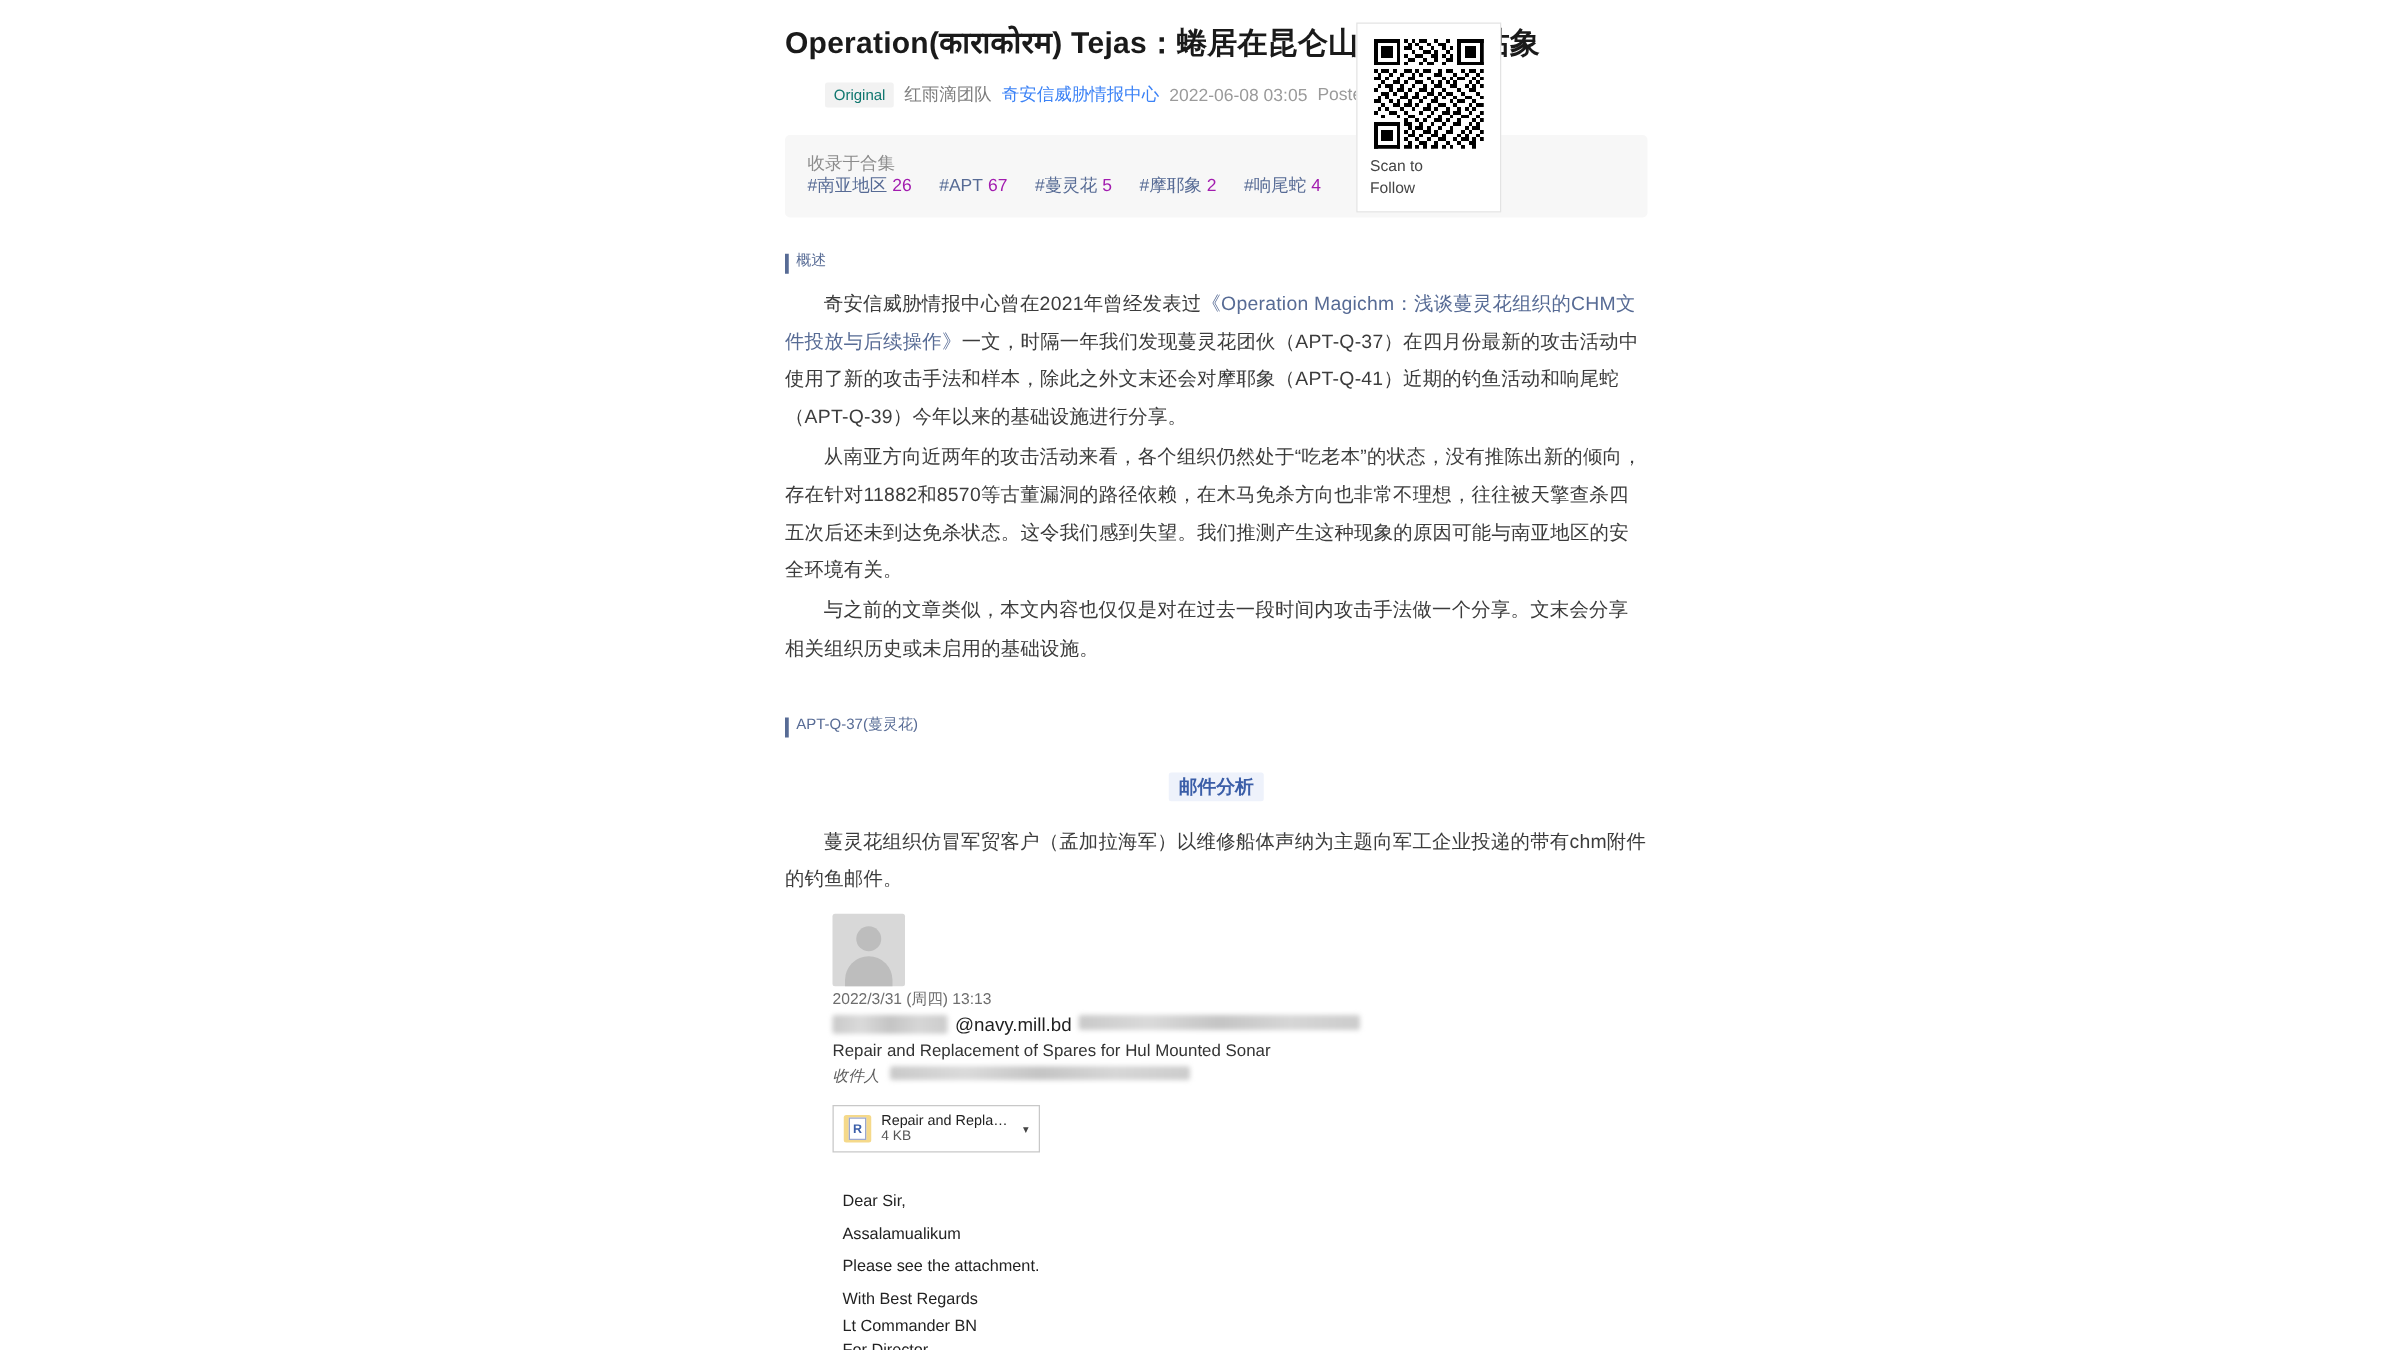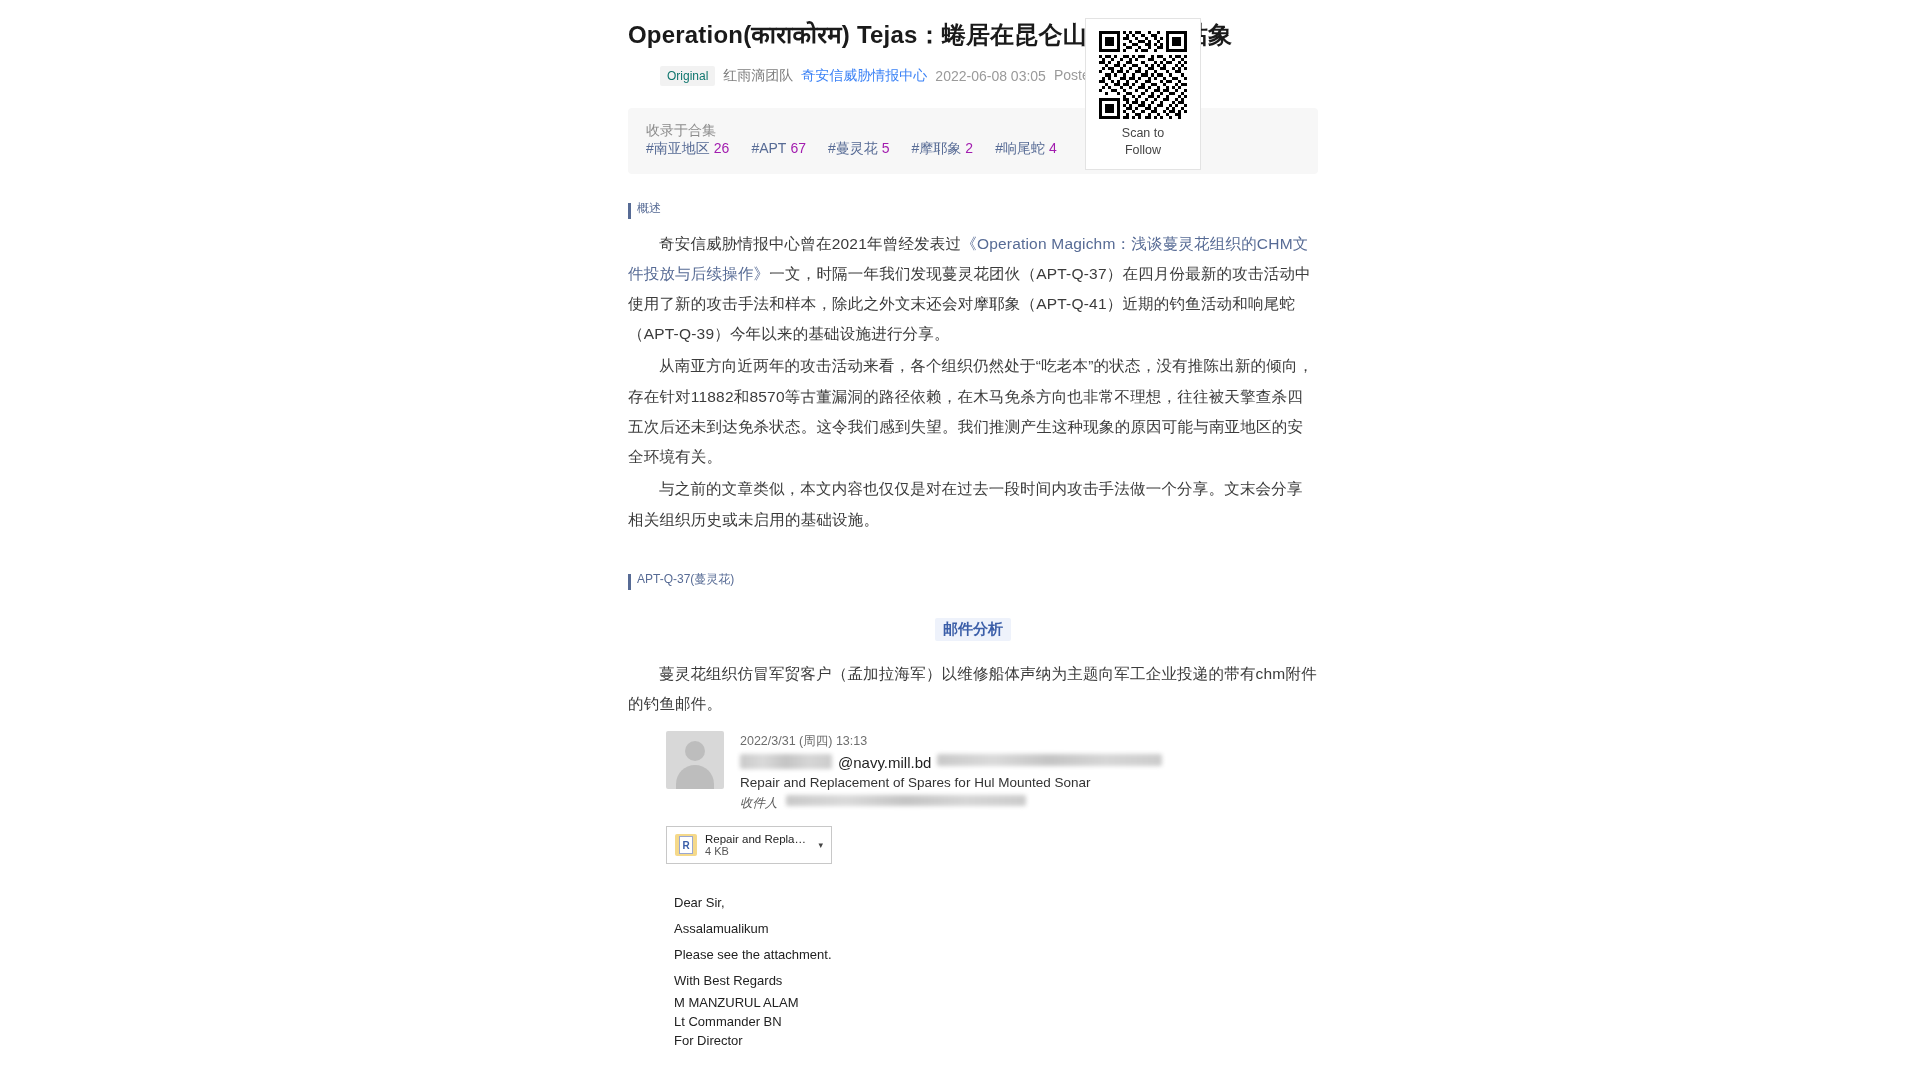--- a/index.html
+++ b/index.html
@@ -108,22 +108,23 @@
   .spacer-lg { height: 26px; }
 
   
   .mail-shot {
     margin-top: 12px;
     width: 690px;
     background: #fff;
   }
   .mail-head {
     display: flex;
-    gap: 16px;
+    gap: 0;
     padding-left: 38px;
+    flex-direction: column;
   }
   .avatar {
     width: 58px; height: 58px;
     background: #d8d8d8;
     border-radius: 2px;
     position: relative;
     overflow: hidden;
     flex: 0 0 58px;
   }
   .avatar::before {
@@ -237,21 +238,21 @@
 
   
   .qr-card {
     position: absolute;
     left: 1085px;
     top: 18px;
     width: 116px;
     border: 1px solid #e3e3e3;
     background: #fff;
     padding: 12px 10px 10px 10px;
-    text-align: center;
+    text-align: left;
   }
   .qr {
     width: 88px; height: 88px;
     margin: 0 auto 6px auto;
     background-color: #fff;
     position: relative;
   }
   .qr-caption {
     font-size: 12.5px;
     color: #444;
@@ -348,21 +349,20 @@
           <div class="attach-caret">▾</div>
         </div>
       </div>
 
       <div class="mail-body">
         <div>Dear Sir,</div>
         <div>Assalamualikum</div>
         <div>Please see the attachment.</div>
         <div>With Best Regards</div>
         <div class="sig">
-          <div>M MANZURUL ALAM</div>
           <div>Lt Commander BN</div>
           <div>For Director</div>
         </div>
       </div>
 
     </div>
 
   </div>
 
   <div class="qr-card">

